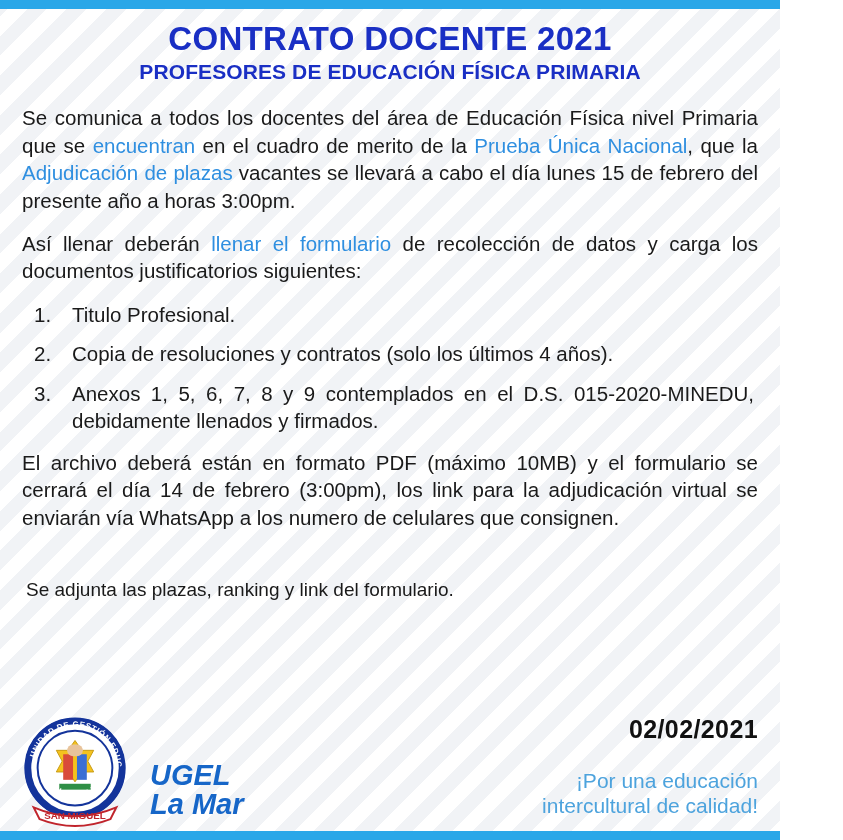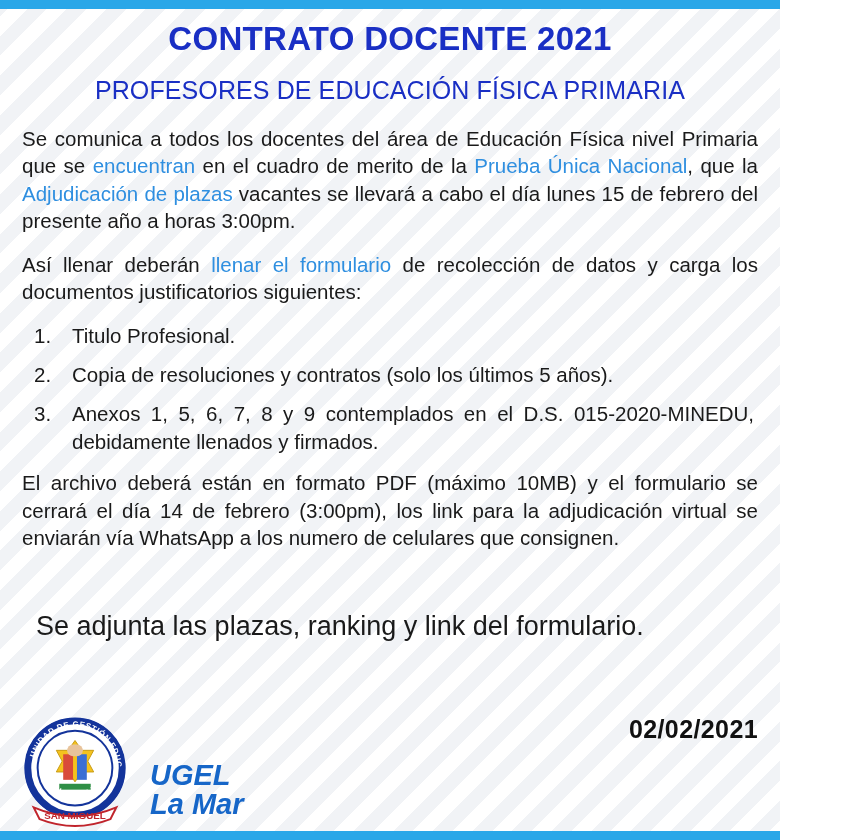--- a/index.html
+++ b/index.html
@@ -54,26 +54,26 @@
     padding-top: 12px;
   }
   .title-main {
     font-size: 33px;
     font-weight: bold;
     color: #1a2fc4;
     letter-spacing: 0.3px;
     line-height: 1.12;
   }
   .title-sub {
-    font-size: 25px;
-    font-weight: normal;
+    font-size: 21px;
+    font-weight: bold;
     color: #1a2fc4;
     letter-spacing: 0.1px;
     line-height: 1.15;
-    margin-top: 18px;
+    margin-top: 2px;
   }
   .body-text {
     margin-top: 20px;
     font-size: 20.5px;
     color: #1a1a1a;
     line-height: 1.34;
     text-align: justify;
   }
   .para {
     margin: 0 0 16px 0;
@@ -99,22 +99,22 @@
   ol.list > li:before {
     content: counter(item) ".";
     position: absolute;
     left: -22px;
     top: 0;
   }
   .spacer-line {
     height: 26px;
   }
   .closing {
-    margin: 14px;
-    font-size: 27px;
+    margin: 4px;
+    font-size: 19px;
     color: #1a1a1a;
   }
   .date {
     position: absolute;
     right: 22px;
     bottom: 96px;
     font-size: 25px;
     font-weight: bold;
     color: #111111;
     letter-spacing: 0.4px;
@@ -176,21 +176,21 @@
     </div>
 
     <div class="body-text">
 
       <p class="para"><span>Se comunica a todos los docentes del área de Educación Física nivel Primaria que se </span><span class="hl">encuentran</span><span> en el cuadro de merito de la </span><span class="hl">Prueba Única Nacional</span><span>, que la </span><span class="hl">Adjudicación de plazas</span><span> vacantes se llevará a cabo el día lunes 15 de febrero del presente año a horas 3:00pm.</span></p>
 
       <p class="para"><span>Así llenar deberán </span><span class="hl">llenar el formulario</span><span> de recolección de datos y carga los documentos justificatorios siguientes:</span></p>
 
       <ol class="list">
         <li><span>Titulo Profesional.</span></li>
-        <li><span>Copia de resoluciones y contratos (solo los últimos 5 años).</span></li>
+        <li><span>Copia de resoluciones y contratos (solo los últimos 4 años).</span></li>
         <li><span>Anexos 1, 5, 6, 7, 8 y 9 contemplados en el D.S. 015-2020-MINEDU, debidamente llenados y firmados.</span></li>
       </ol>
 
       <p class="para">El archivo deberá están en formato PDF (máximo 10MB) y el formulario se cerrará el día 14 de febrero (3:00pm), los link para la adjudicación virtual se enviarán vía WhatsApp a los numero de celulares que consignen.</p>
 
       <div class="spacer-line"></div>
 
       <p class="closing">Se adjunta las plazas, ranking y link del formulario.</p>
 
     </div>
@@ -221,18 +221,22 @@
       </text>
       <path d="M18 98 q42 18 84 0 l-6 12 q-36 14 -72 0 z" fill="#ffffff" stroke="#c0242c" stroke-width="2"></path>
       <text x="60" y="110" text-anchor="middle" font-size="10" font-weight="bold" font-family="Liberation Sans, sans-serif" fill="#c0242c">SAN MIGUEL</text>
     </svg>
 
     <div class="brand">
       <div class="brand-top">UGEL</div>
       <div class="brand-bottom">La Mar</div>
     </div>
 
+    <div class="slogan">
+      <div>¡Por una educación</div>
+      <div>intercultural de calidad!</div>
+    </div>
 
   </div>
 
   <div class="bottom-bar"></div>
 
 </div>
 
 </body></html>

